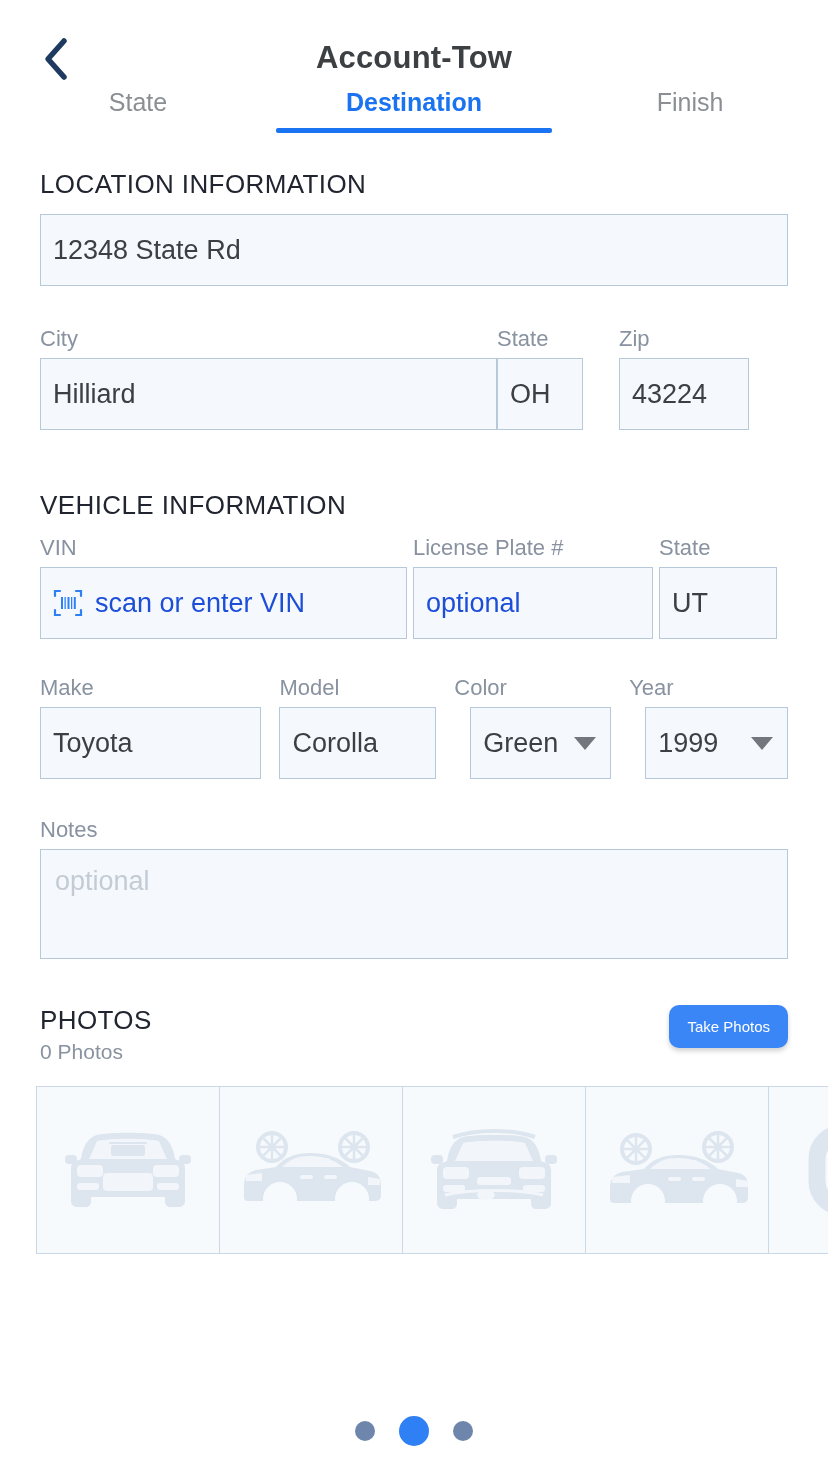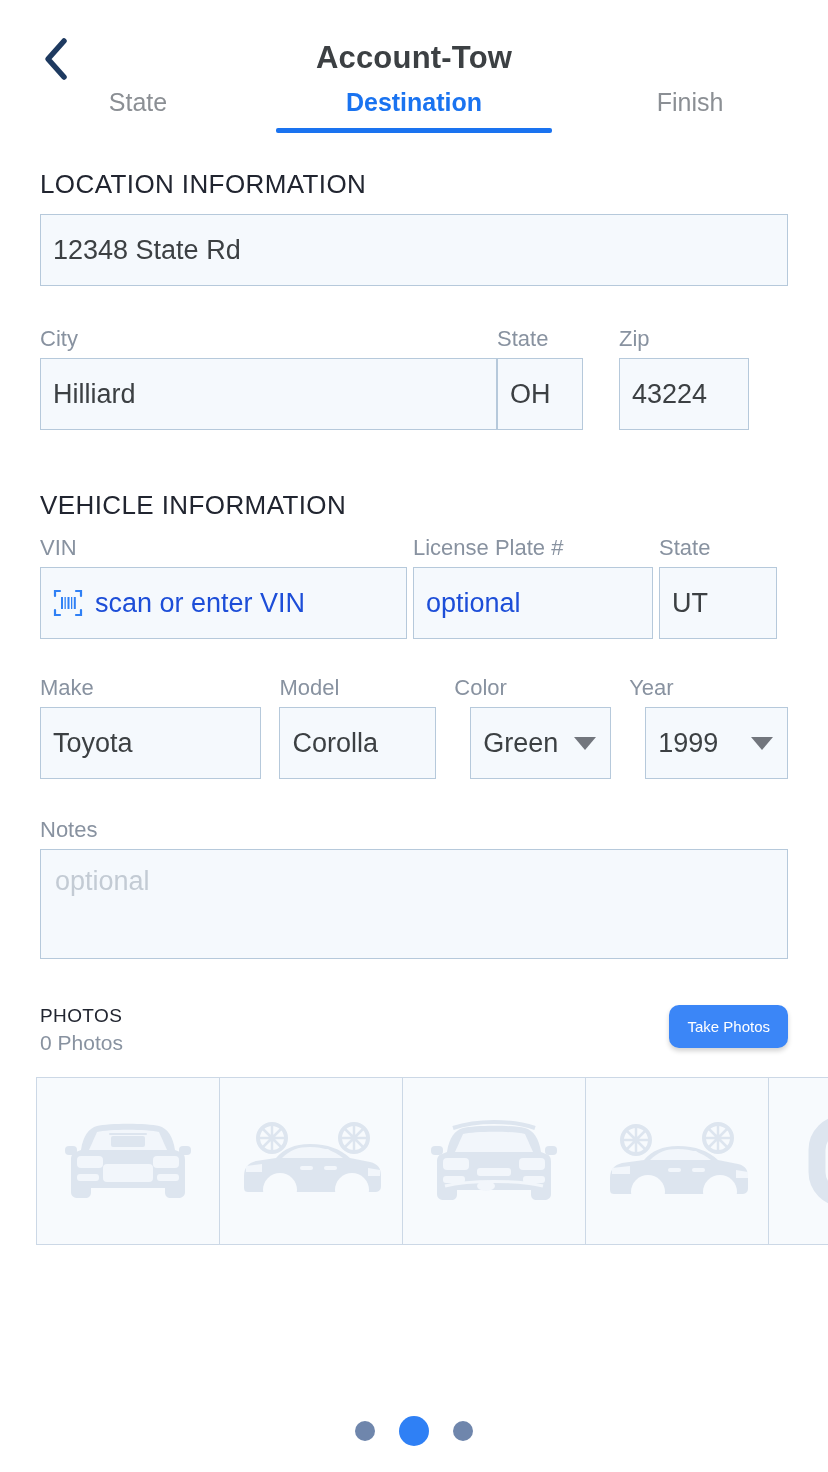--- a/index.html
+++ b/index.html
@@ -152,21 +152,21 @@
     color: #c3cbd4;
   }
 
   
   .photos-head {
     margin-top: 46px;
     display: flex;
     align-items: flex-start;
     justify-content: space-between;
   }
-  .photos-title { font-size: 19px; color: #212530; letter-spacing: 0.4px; }
+  .photos-title { font-size: 26px; color: #212530; letter-spacing: 0.4px; }
   .photos-count { font-size: 21px; color: #8892a0; margin-top: 4px; }
   .take-photos {
     background: #3b86f7;
     color: #ffffff;
     font-size: 15px;
     border: none;
     border-radius: 10px;
     padding: 13px 18px;
     cursor: pointer;
     font-family: inherit;

